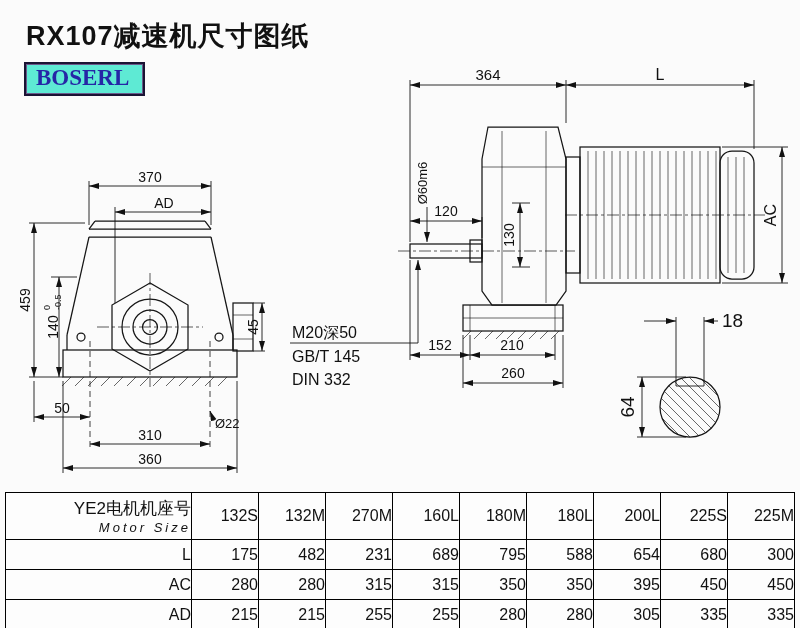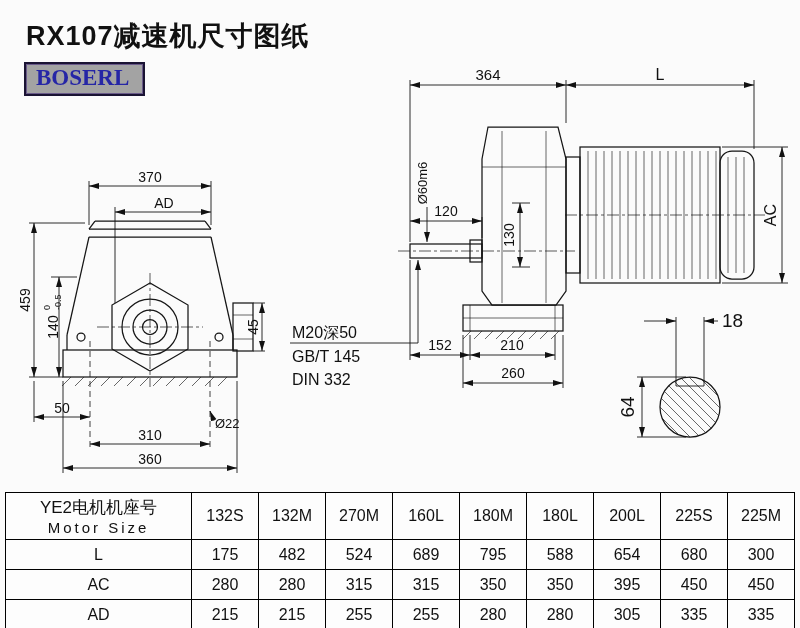--- a/index.html
+++ b/index.html
@@ -2,35 +2,35 @@
 <html><head>
 <meta charset="utf-8">
 <style>
   html,body{margin:0;padding:0;}
   body{width:800px;height:628px;background:#fbfbfb;position:relative;overflow:hidden;
        font-family:"Liberation Sans",sans-serif;color:#111;}
   .abs{position:absolute;}
   #title{left:26px;top:18px;font-size:27px;font-weight:700;letter-spacing:1px;}
   #logo{left:24px;top:62px;border:2px solid #1a1333;padding:1px 14px 3px 10px;
         font-family:"Liberation Serif",serif;font-weight:700;font-size:23px;color:#2626a6;
-        background:#a3a3a3;box-shadow:0 0 0 1px #6a5a8a inset;}
+        background:#5eead4;box-shadow:0 0 0 1px #6a5a8a inset;}
   .draw line,.draw path,.draw rect,.draw circle,.draw polygon{stroke:#151515;stroke-width:1.25;fill:none;}
   .draw .dim{stroke-width:.9;}
   .draw .thin{stroke-width:.65;}
   .draw .cl{stroke-width:.7;stroke-dasharray:12 3 3 3;}
   .draw .hid{stroke-width:.8;stroke-dasharray:6 4;}
   .draw text{fill:#111;stroke:none;font-family:"Liberation Sans",sans-serif;font-size:14px;}
   .draw text.big{font-size:19px;}
   #dimtable{left:5px;top:492px;width:790px;border-collapse:collapse;table-layout:fixed;
             font-size:16px;background:#fdfdfd;}
-  #dimtable th,#dimtable td{border:1px solid #000;text-align:center;vertical-align:middle;
+  #dimtable th,#dimtable td{border:1px solid #000;text-align:right;vertical-align:middle;
             padding:0;height:29px;font-weight:400;}
   #dimtable thead th{height:46px;}
   #dimtable .cn{font-size:17px;}
-  #dimtable .en{font-size:15px;letter-spacing:3px;}
+  #dimtable .en{font-size:13px;letter-spacing:3px;font-style:italic;}
 </style>
 </head>
 <body>
 
 <div id="title" class="abs">RX107减速机尺寸图纸</div>
 <div id="logo" class="abs">BOSERL</div>
 
 <svg class="abs draw" style="left:15px;top:165px" width="250" height="320" viewBox="0 0 250 320">
   <defs>
     <marker id="ahf" markerWidth="11" markerHeight="8" refX="10" refY="3" orient="auto-start-reverse" markerUnits="userSpaceOnUse">
@@ -211,21 +211,21 @@
       <th>200L</th>
       <th>225S</th>
       <th>225M</th>
     </tr>
   </thead>
   <tbody>
     <tr>
       <td>L</td>
       <td>175</td>
       <td>482</td>
-      <td>524</td>
+      <td>231</td>
       <td>689</td>
       <td>795</td>
       <td>588</td>
       <td>654</td>
       <td>680</td>
       <td>300</td>
     </tr>
     <tr>
       <td>AC</td>
       <td>280</td>

